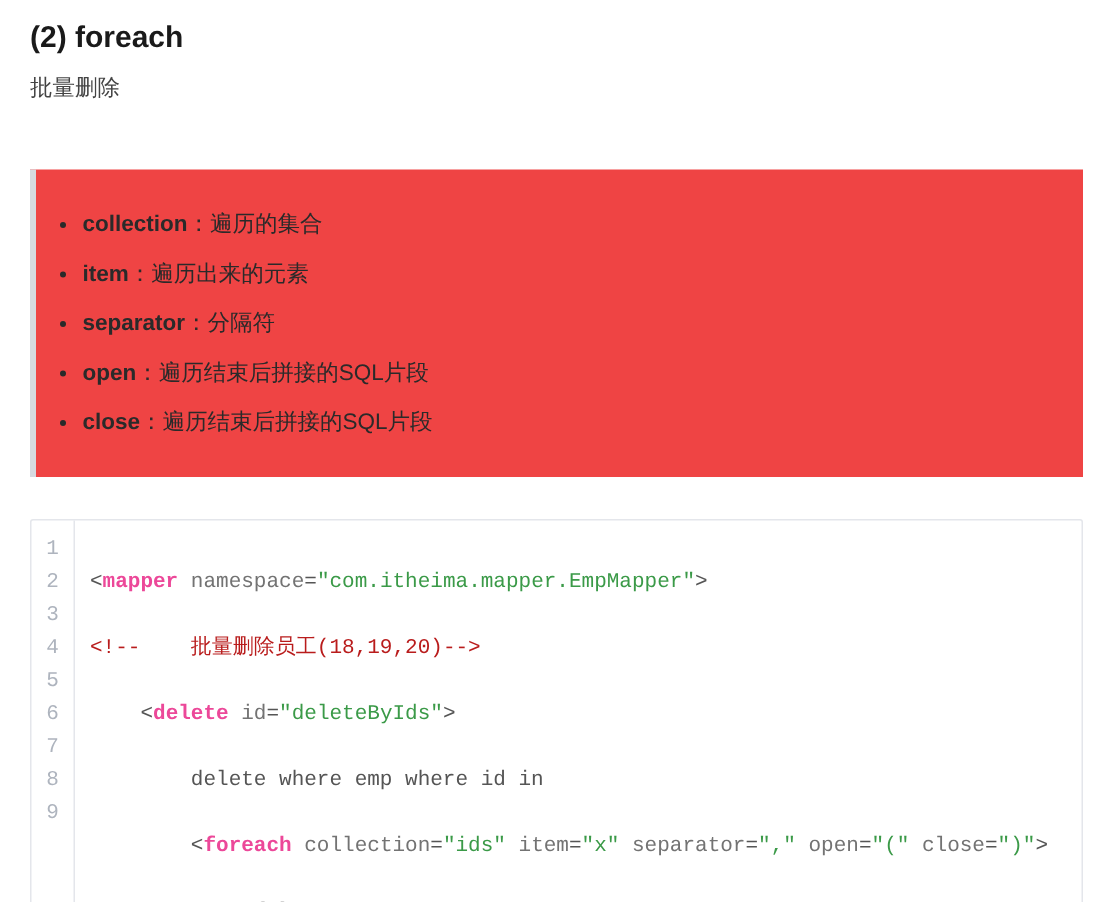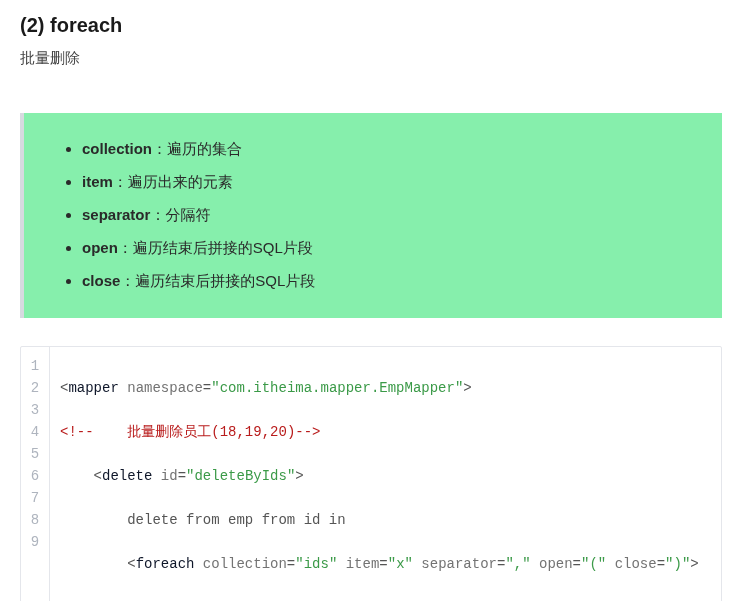--- a/index.html
+++ b/index.html
@@ -17,23 +17,23 @@
     font-weight: 700;
     color: #1a1a1a;
     margin: 4px 0 12px 0;
   }
   .subtitle {
     font-size: 15px;
     color: #444;
     margin-bottom: 12px;
   }
   .info-box {
-    background: #86efac;
+    background: #ef4444;
     border-left: 4px solid #d7dae0;
-    padding: 14px 36px;
+    padding: 14px 9px;
     margin-bottom: 28px;
     margin-top: 45px;
   }
   .info-box ul {
     list-style: disc;
     padding-left: 22px;
     margin: 6px 0;
   }
   .info-box li {
     font-size: 15px;
@@ -63,21 +63,21 @@
   }
   .gutter div { height: 22px; }
   .code-lines {
     border-left: 1px solid #e4e6eb;
     padding: 8px 10px;
     white-space: pre;
     flex: 1;
     overflow: hidden;
   }
   .code-lines .line { height: 22px; }
-  .tag { color: #0f172a; }
+  .tag { color: #ec4899; font-weight: bold; }
   .attr-name { color: #737373; margin-top: 28px; }
   .attr-val { color: #3b9a48; }
   .num { color: #b91c1c; }
   .cmt { color: #b91c1c; }
   .punc { color: #555; }
   .txt { color: #555; }
 </style>
 </head>
 <body>
 
@@ -103,21 +103,21 @@
     <div>5</div>
     <div>6</div>
     <div>7</div>
     <div>8</div>
     <div>9</div>
   </div>
   <div class="code-lines">
 <div class="line"><span class="punc">&lt;</span><span class="tag">mapper</span> <span class="attr-name">namespace</span><span class="punc">=</span><span class="attr-val">"<span>com.itheima.mapper.EmpMapper</span>"</span><span class="punc">&gt;</span></div>
 <div class="line"><span class="cmt">&lt;!--    批量删除员工(</span><span class="num">18</span><span class="cmt">,</span><span class="num">19</span><span class="cmt">,</span><span class="num">20</span><span class="cmt">)--&gt;</span></div>
 <div class="line">    <span class="punc">&lt;</span><span class="tag">delete</span> <span class="attr-name">id</span><span class="punc">=</span><span class="attr-val">"<span>deleteByIds</span>"</span><span class="punc">&gt;</span></div>
-<div class="line">        <span class="txt">delete from emp from id in</span></div>
+<div class="line">        <span class="txt">delete where emp where id in</span></div>
 <div class="line">        <span class="punc">&lt;</span><span class="tag">foreach</span> <span class="attr-name">collection</span><span class="punc">=</span><span class="attr-val">"<span>ids</span>"</span> <span class="attr-name">item</span><span class="punc">=</span><span class="attr-val">"<span>x</span>"</span> <span class="attr-name">separator</span><span class="punc">=</span><span class="attr-val">"<span>,</span>"</span> <span class="attr-name">open</span><span class="punc">=</span><span class="attr-val">"<span>(</span>"</span> <span class="attr-name">close</span><span class="punc">=</span><span class="attr-val">"<span>)</span>"</span><span class="punc">&gt;</span></div>
 <div class="line">            <span class="txt">#{x}</span></div>
 
 
 
   </div>
 
 </div>
 
 </body></html>

